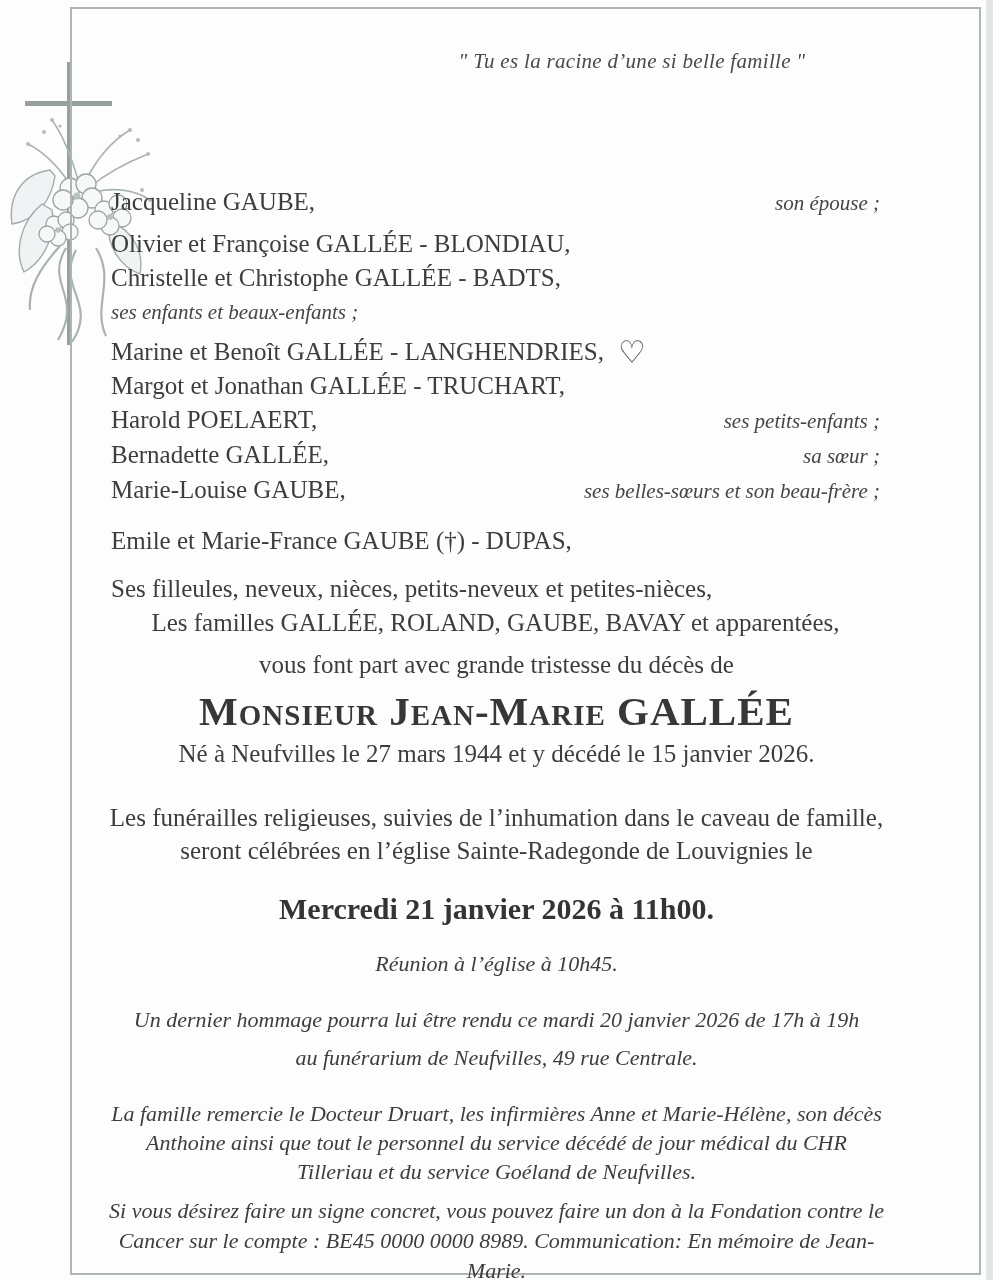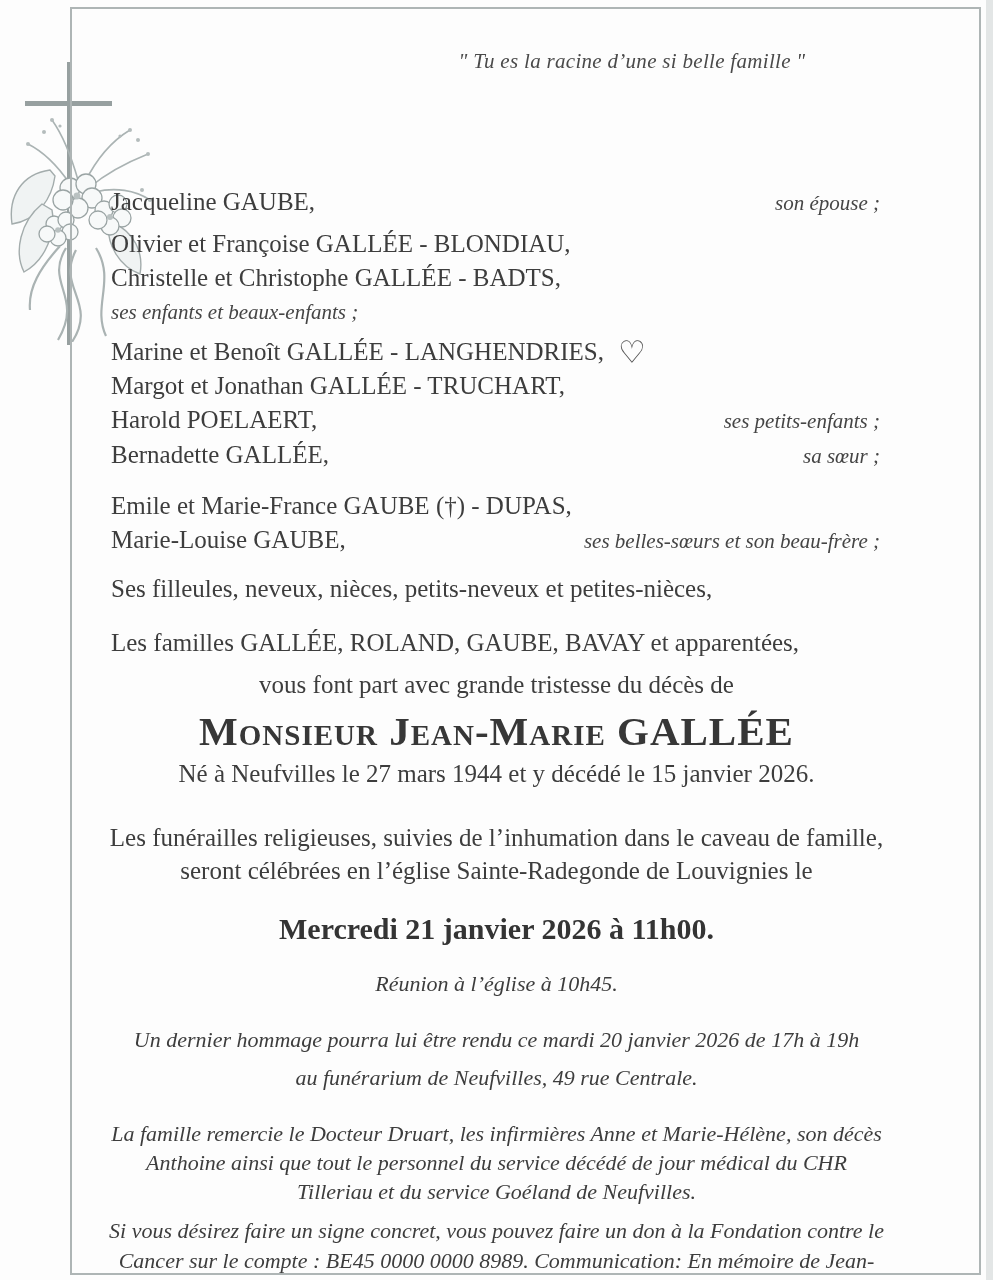--- a/index.html
+++ b/index.html
@@ -32,21 +32,21 @@
   .row .relation{font-style:italic;font-size:21px;color:#454545;white-space:nowrap;}
   .heart{
     font-size:31px;margin-left:14px;color:#555;font-weight:400;
     vertical-align:-3px;line-height:0;
   }
   .m-gap1{margin-bottom:7px;}
   .m-gap2{margin-bottom:6px;flex-direction:column;}
   .m-top16{margin-top:16px;}
   .extended{font-size:25px;line-height:34px;}
   .ext1{margin-top:14px;}
-  .ext2{margin-top:20px;}
+  .ext2{margin-top:0;text-align:center;}
   .center-wrap{padding:0 88px 0 30px;text-align:center;}
   .intro{font-size:25px;margin-top:11px;}
   .deceased-name{
     font-variant:small-caps;font-weight:600;font-size:41px;line-height:48px;
     letter-spacing:1px;color:#373737;margin-top:8px;
   }
   .life-dates{font-size:25px;line-height:34px;margin-top:2px;}
   .ceremony{font-size:25px;line-height:33px;margin-top:30px;}
   .ceremony-date{font-size:30px;font-weight:700;line-height:40px;margin-top:22px;color:#343434;}
   .meeting{font-style:italic;font-size:22px;line-height:30px;margin-top:20px;}
@@ -155,27 +155,27 @@
       <div class="row">
         <span>Harold POELAERT,</span>
         <span class="relation">ses petits-enfants ;</span>
       </div>
 
       <div class="row">
         <span>Bernadette GALLÉE,</span>
         <span class="relation">sa sœur ;</span>
       </div>
 
+      <div class="row">
+        <span>Marie-Louise GAUBE,</span>
+        <span class="relation">ses belles-sœurs et son beau-frère ;</span>
+      </div>
+
       <div class="row m-top16">
         <span>Emile et Marie-France GAUBE (†) - DUPAS,</span>
-      </div>
-
-      <div class="row">
-        <span>Marie-Louise GAUBE,</span>
-        <span class="relation">ses belles-sœurs et son beau-frère ;</span>
       </div>
 
       <div class="extended ext1">Ses filleules, neveux, nièces, petits-neveux et petites-nièces,</div>
       <div class="extended ext2">Les familles GALLÉE, ROLAND, GAUBE, BAVAY et apparentées,</div>
     </div>
 
     <div class="center-wrap">
 
       <div class="intro">vous font part avec grande tristesse du décès de</div>
 

